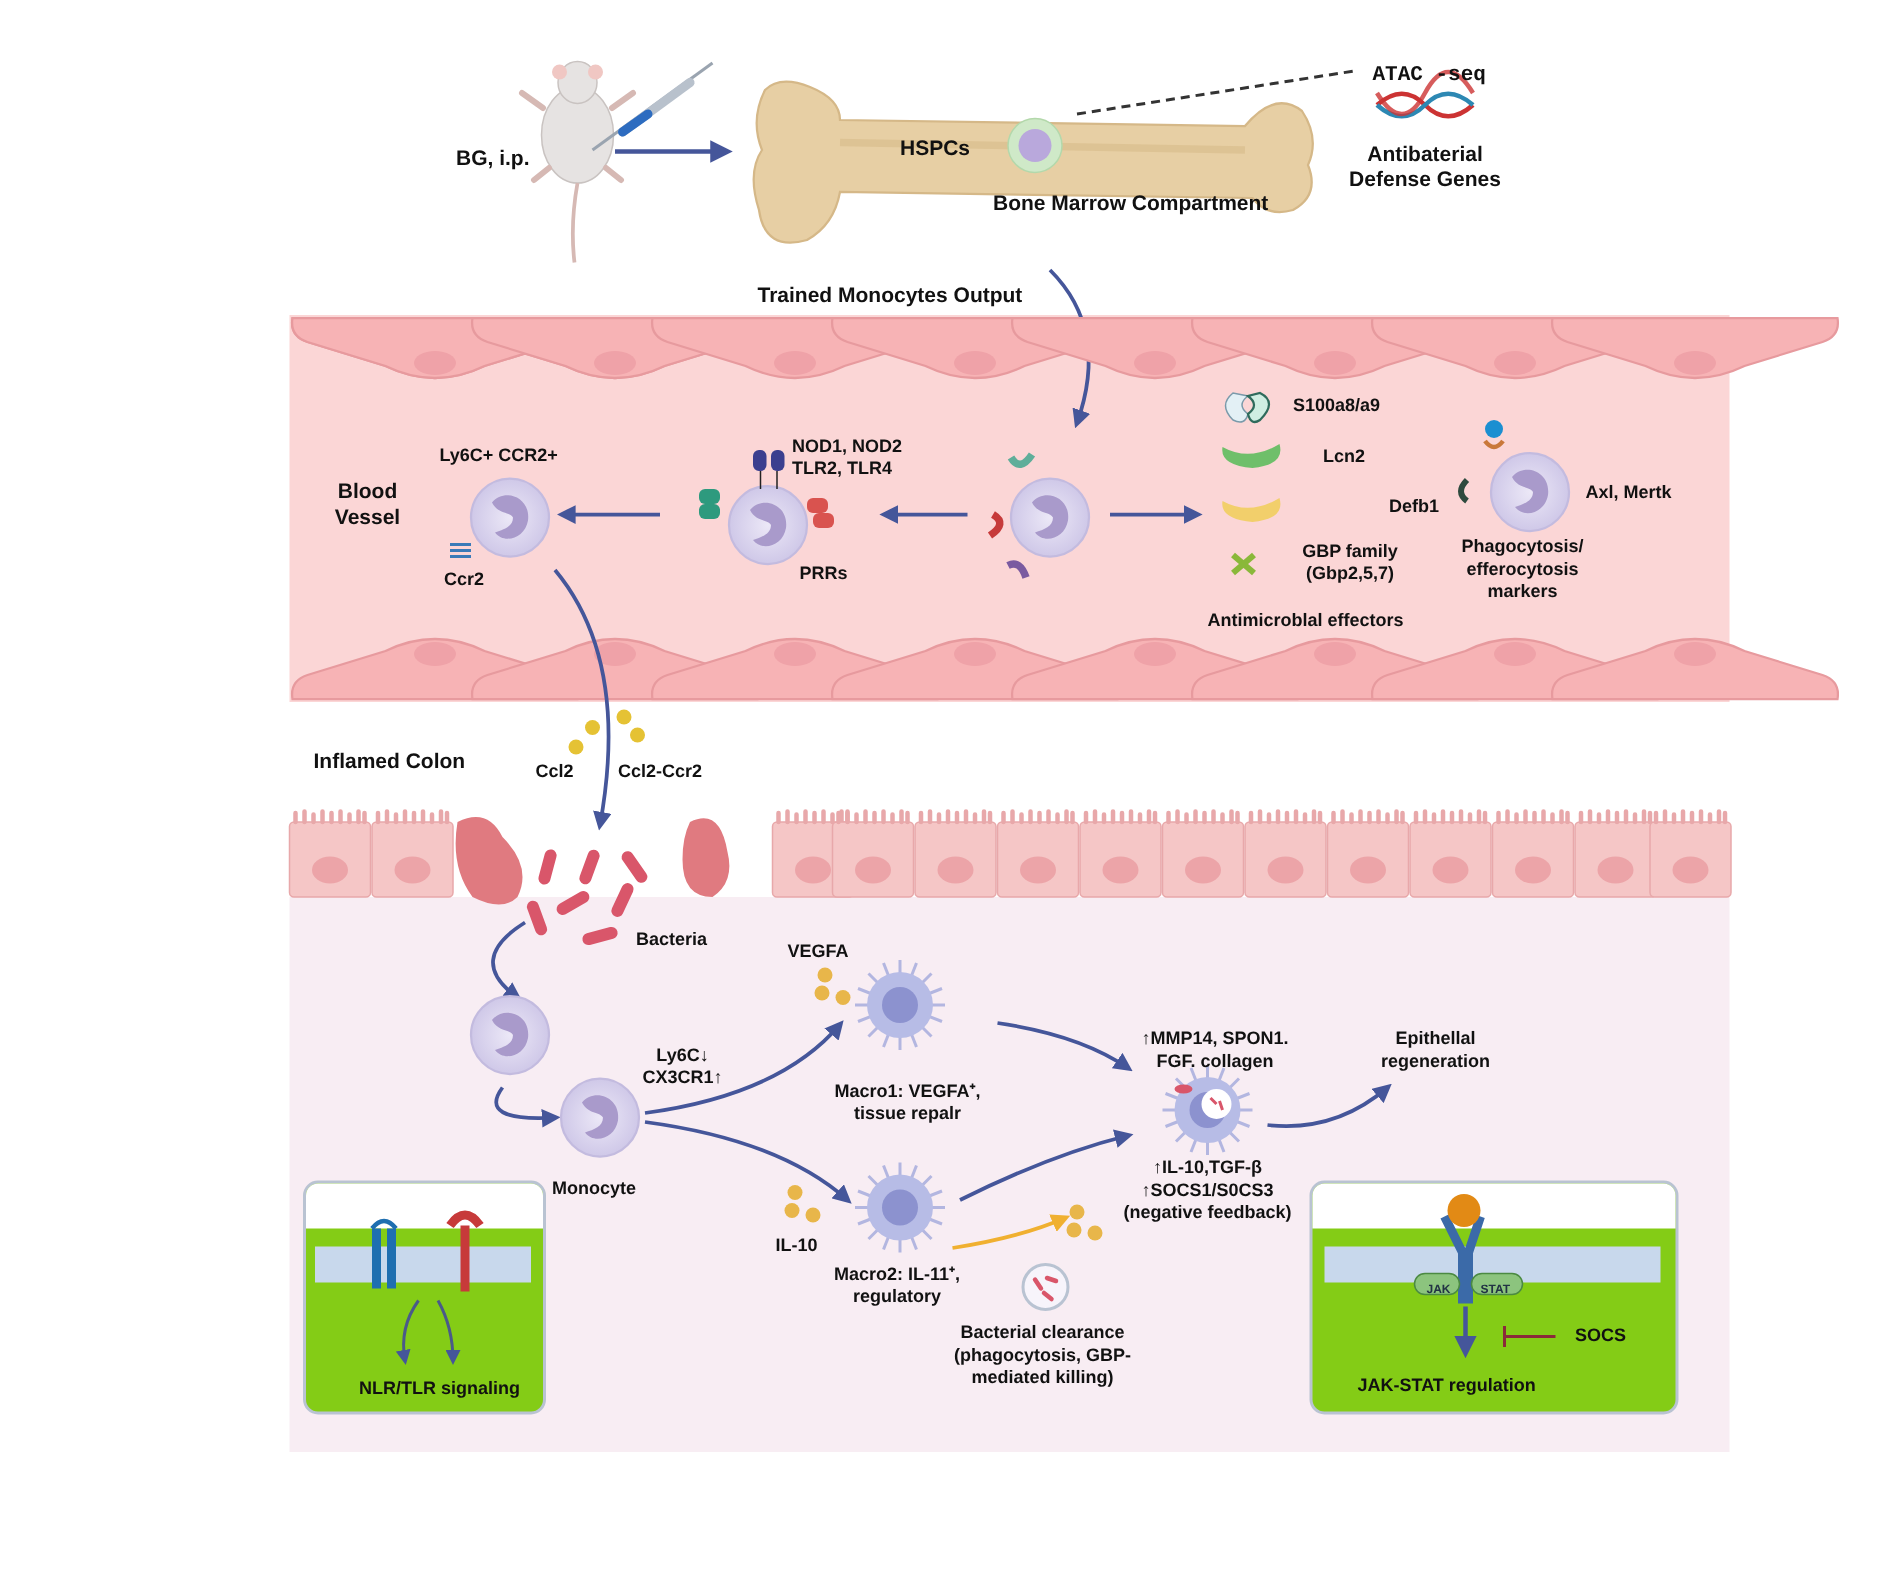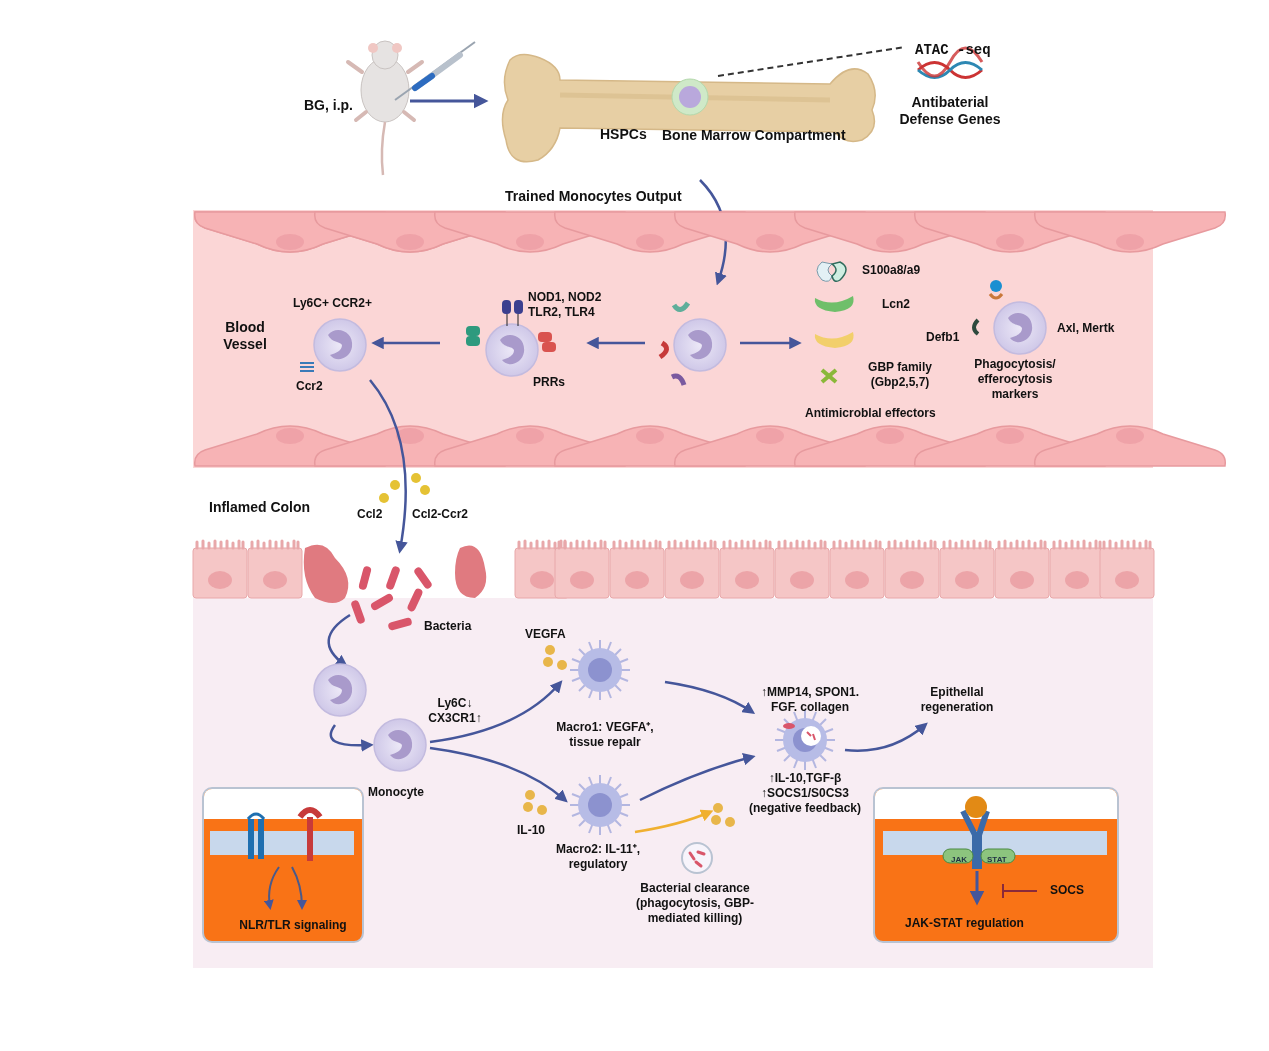--- a/index.html
+++ b/index.html
@@ -5,21 +5,21 @@
   html, body { margin: 0; padding: 0; background: #ffffff; }
   body { width: 1269px; height: 1051px; position: relative; overflow: hidden;
          font-family: "Liberation Sans", sans-serif; color: #111; }
   .lbl { position: absolute; font-weight: bold; font-size: 14px; line-height: 17px; white-space: nowrap; }
   .c { text-align: center; }
   .sm { font-size: 12px; line-height: 15px; }
   .xs { font-size: 8px; font-weight: bold; color: #234; }
   svg.layer { position: absolute; left: 0; top: 0; }
   .vessel { position: absolute; left: 193px; top: 210px; width: 960px; height: 258px; background: #fbd6d6; }
   .colon-bg { position: absolute; left: 193px; top: 598px; width: 960px; height: 370px; background: #f8edf3; }
-  .panel { position: absolute; background: #f97316; border: 2px solid #b9c3d2; border-radius: 10px; }
+  .panel { position: absolute; background: #84cc16; border: 2px solid #b9c3d2; border-radius: 10px; }
   .panel .topfill { position: absolute; left: 0; right: 0; top: 0; height: 30px; background: #fff; border-radius: 8px 8px 0 0; }
 </style>
 </head>
 <body>
 
 <div class="vessel"></div>
 <div class="colon-bg"></div>
 
 <svg class="layer" width="1269" height="1051" viewBox="0 0 1269 1051">
   <defs>
@@ -279,21 +279,21 @@
     <line x1="128" y1="102" x2="162" y2="102" stroke="#8a2a3a" stroke-width="2"></line>
     <line x1="128" y1="95" x2="128" y2="109" stroke="#8a2a3a" stroke-width="2"></line>
   </svg>
   <div class="lbl xs" style="left:76px;top:62px;">JAK</div>
   <div class="lbl xs" style="left:112px;top:62px;">STAT</div>
   <div class="lbl sm" style="left:175px;top:94px;">SOCS</div>
   <div class="lbl sm" style="left:30px;top:127px;">JAK-STAT regulation</div>
 </div>
 
 <div class="lbl" style="left:304px;top:97px;">BG, i.p.</div>
-<div class="lbl" style="left:600px;top:90px;margin-top:36px;">HSPCs</div>
+<div class="lbl" style="left:600px;top:90px;">HSPCs</div>
 <div class="lbl" style="left:618px;top:127px;padding-left:44px;">Bone Marrow Compartment</div>
 <div class="lbl" style="left:915px;top:42px;font-family:Liberation Mono, monospace;">ATAC -seq</div>
 <div class="lbl c" style="left:895px;top:94px;width:110px;">
   <div>Antibaterial</div>
   <div>Defense Genes</div>
 </div>
 <div class="lbl" style="left:505px;top:188px;">Trained Monocytes Output</div>
 
 <div class="lbl c" style="left:212px;top:319px;width:66px;">
   <div>Blood</div>

